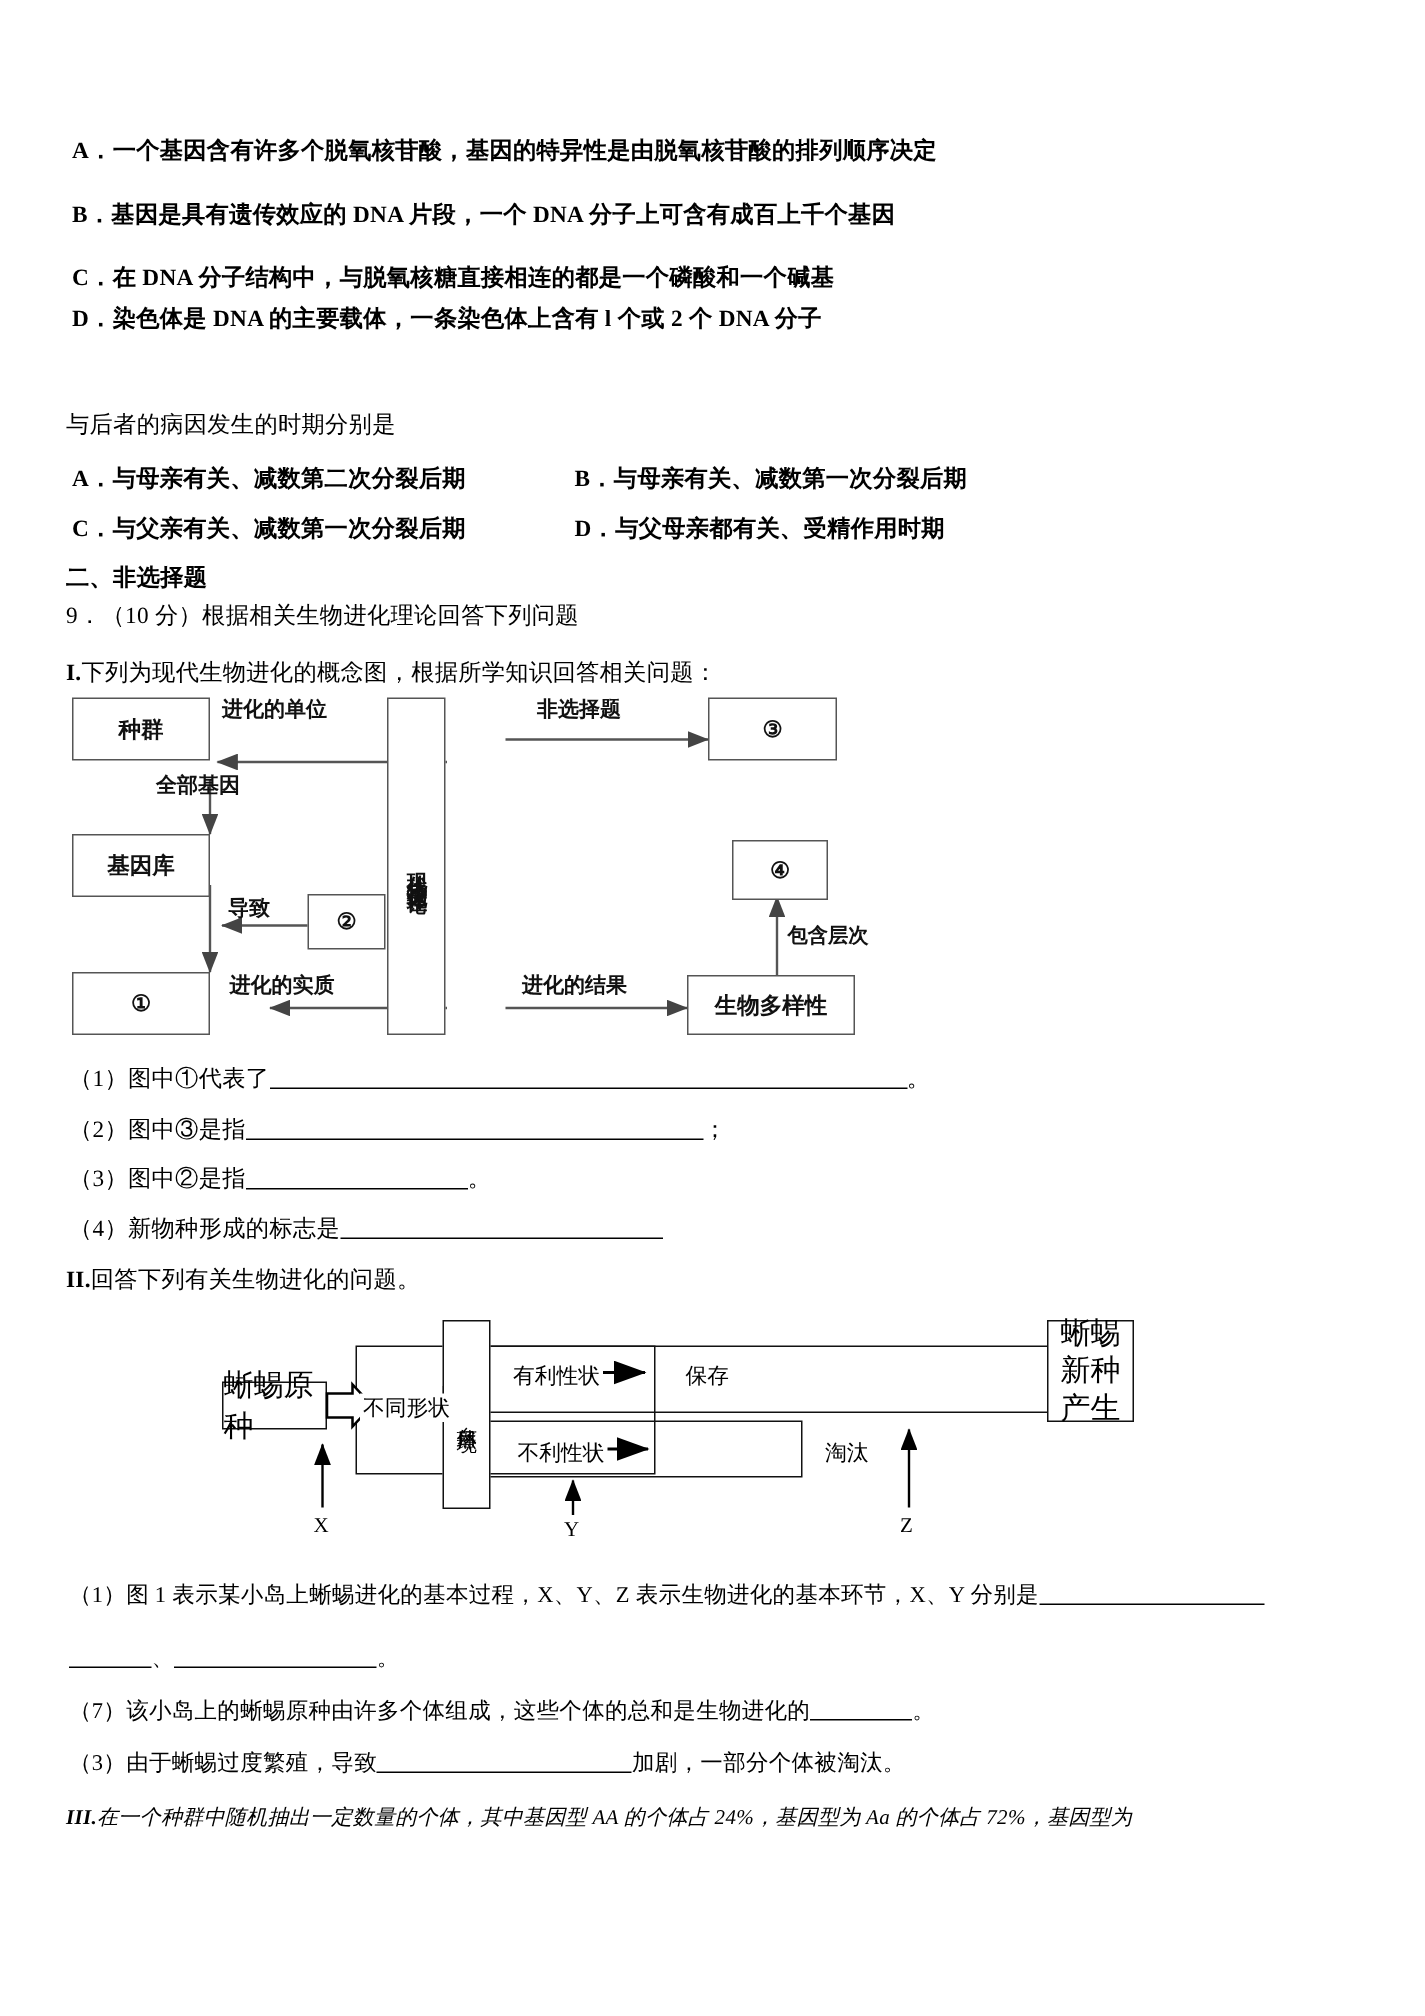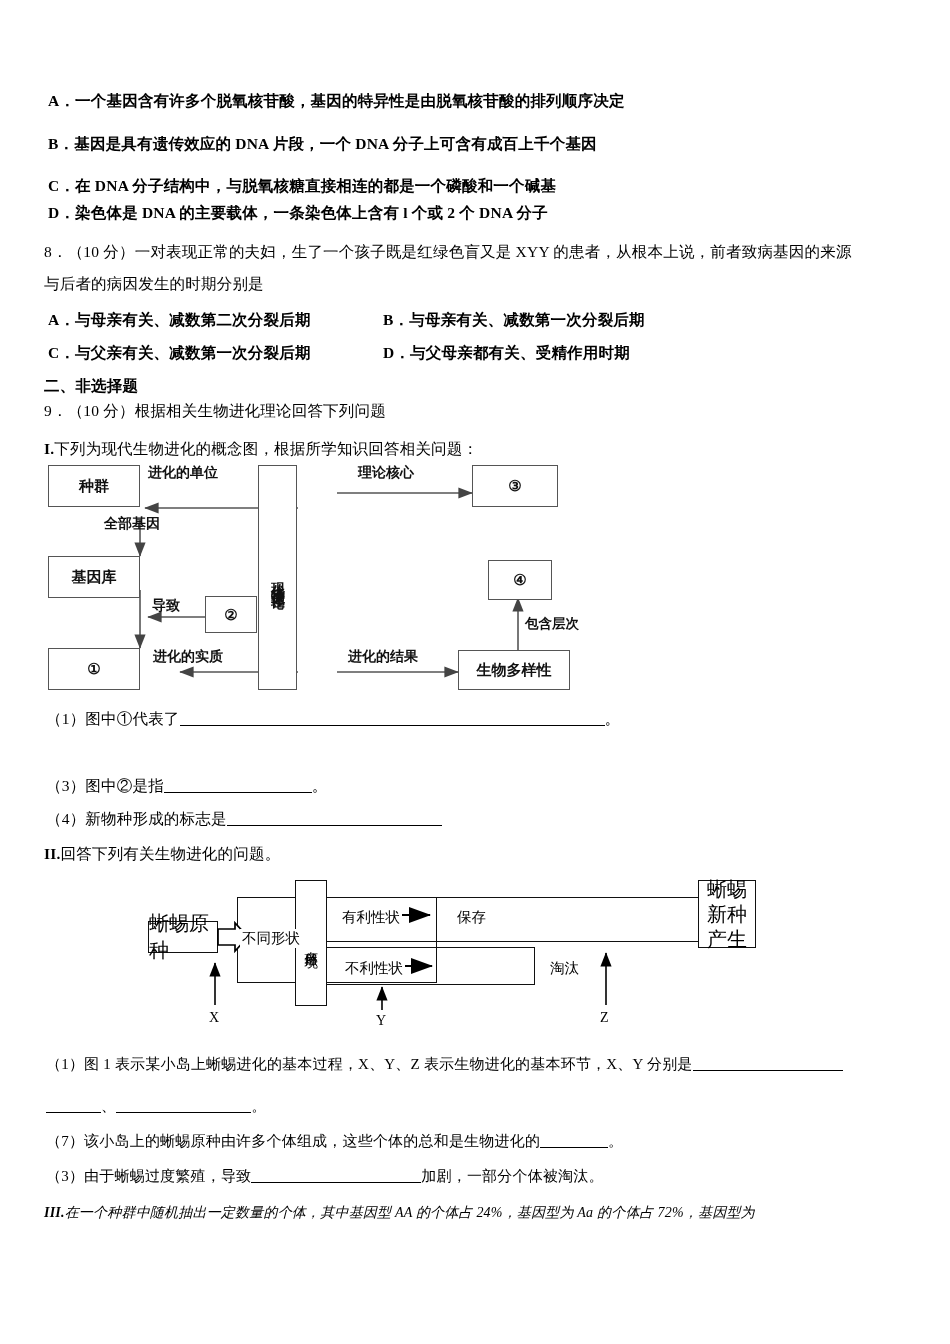--- a/index.html
+++ b/index.html
@@ -111,21 +111,20 @@
 </head>
 <body>
 
 <div class="page">
 
   <div class="line opt" style="left:48px;top:92px;">A．一个基因含有许多个脱氧核苷酸，基因的特异性是由脱氧核苷酸的排列顺序决定</div>
   <div class="line opt" style="left:48px;top:135px;">B．基因是具有遗传效应的 DNA 片段，一个 DNA 分子上可含有成百上千个基因</div>
   <div class="line opt" style="left:48px;top:177px;">C．在 DNA 分子结构中，与脱氧核糖直接相连的都是一个磷酸和一个碱基</div>
   <div class="line opt" style="left:48px;top:204px;">D．染色体是 DNA 的主要载体，一条染色体上含有 l 个或 2 个 DNA 分子</div>
 
-  <div class="line" style="left:44px;top:243px;">8．（10 分）一对表现正常的夫妇，生了一个孩子既是红绿色盲又是 XYY 的患者，从根本上说，前者致病基因的来源</div>
   <div class="line" style="left:44px;top:275px;">与后者的病因发生的时期分别是</div>
   <div class="line opt" style="left:48px;top:311px;">A．与母亲有关、减数第二次分裂后期</div>
   <div class="line opt" style="left:383px;top:311px;">B．与母亲有关、减数第一次分裂后期</div>
   <div class="line opt" style="left:48px;top:344px;">C．与父亲有关、减数第一次分裂后期</div>
   <div class="line opt" style="left:383px;top:344px;">D．与父母亲都有关、受精作用时期</div>
 
   <div class="line bold" style="left:44px;top:377px;font-family:Liberation Serif, serif;">二、非选择题</div>
   <div class="line" style="left:44px;top:402px;">9．（10 分）根据相关生物进化理论回答下列问题</div>
 
   <div class="line" style="left:44px;top:440px;">
@@ -164,27 +163,30 @@
     <div class="bx" style="left:165px;top:141px;width:52px;height:37px;">②</div>
     <div class="bx vbx" style="left:218px;top:10px;width:39px;height:225px;">现代生物进化理论</div>
     <div class="bx" style="left:432px;top:10px;width:86px;height:42px;">③</div>
     <div class="bx" style="left:448px;top:105px;width:64px;height:40px;">④</div>
     <div class="bx" style="left:418px;top:195px;width:112px;height:40px;">生物多样性</div>
 
     <div class="lbl" style="left:108px;top:9px;">进化的单位</div>
     <div class="lbl" style="left:64px;top:60px;">全部基因</div>
     <div class="lbl" style="left:112px;top:142px;">导致</div>
     <div class="lbl" style="left:113px;top:193px;">进化的实质</div>
-    <div class="lbl" style="left:318px;top:9px;">理论核心</div>
+    <div class="lbl" style="left:318px;top:9px;">非选择题</div>
     <div class="lbl" style="left:308px;top:193px;">进化的结果</div>
     <div class="vlbl" style="left:485px;top:160px;">包含层次</div>
   </div>
 
   <div class="line" style="left:46px;top:710px;">
     <span>（1）图中①代表了</span><span class="u" style="width:425px;"></span><span>。</span>
+  </div>
+  <div class="line" style="left:46px;top:744px;">
+    <span>（2）图中③是指</span><span class="u" style="width:305px;"></span><span>；</span>
   </div>
   <div class="line" style="left:46px;top:777px;">
     <span>（3）图中②是指</span><span class="u" style="width:148px;"></span><span>。</span>
   </div>
   <div class="line" style="left:46px;top:810px;">
     <span>（4）新物种形成的标志是</span><span class="u" style="width:215px;"></span>
   </div>
 
   <div class="line" style="left:44px;top:845px;">
     <span class="bold">II.</span><span>回答下列有关生物进化的问题。</span>

